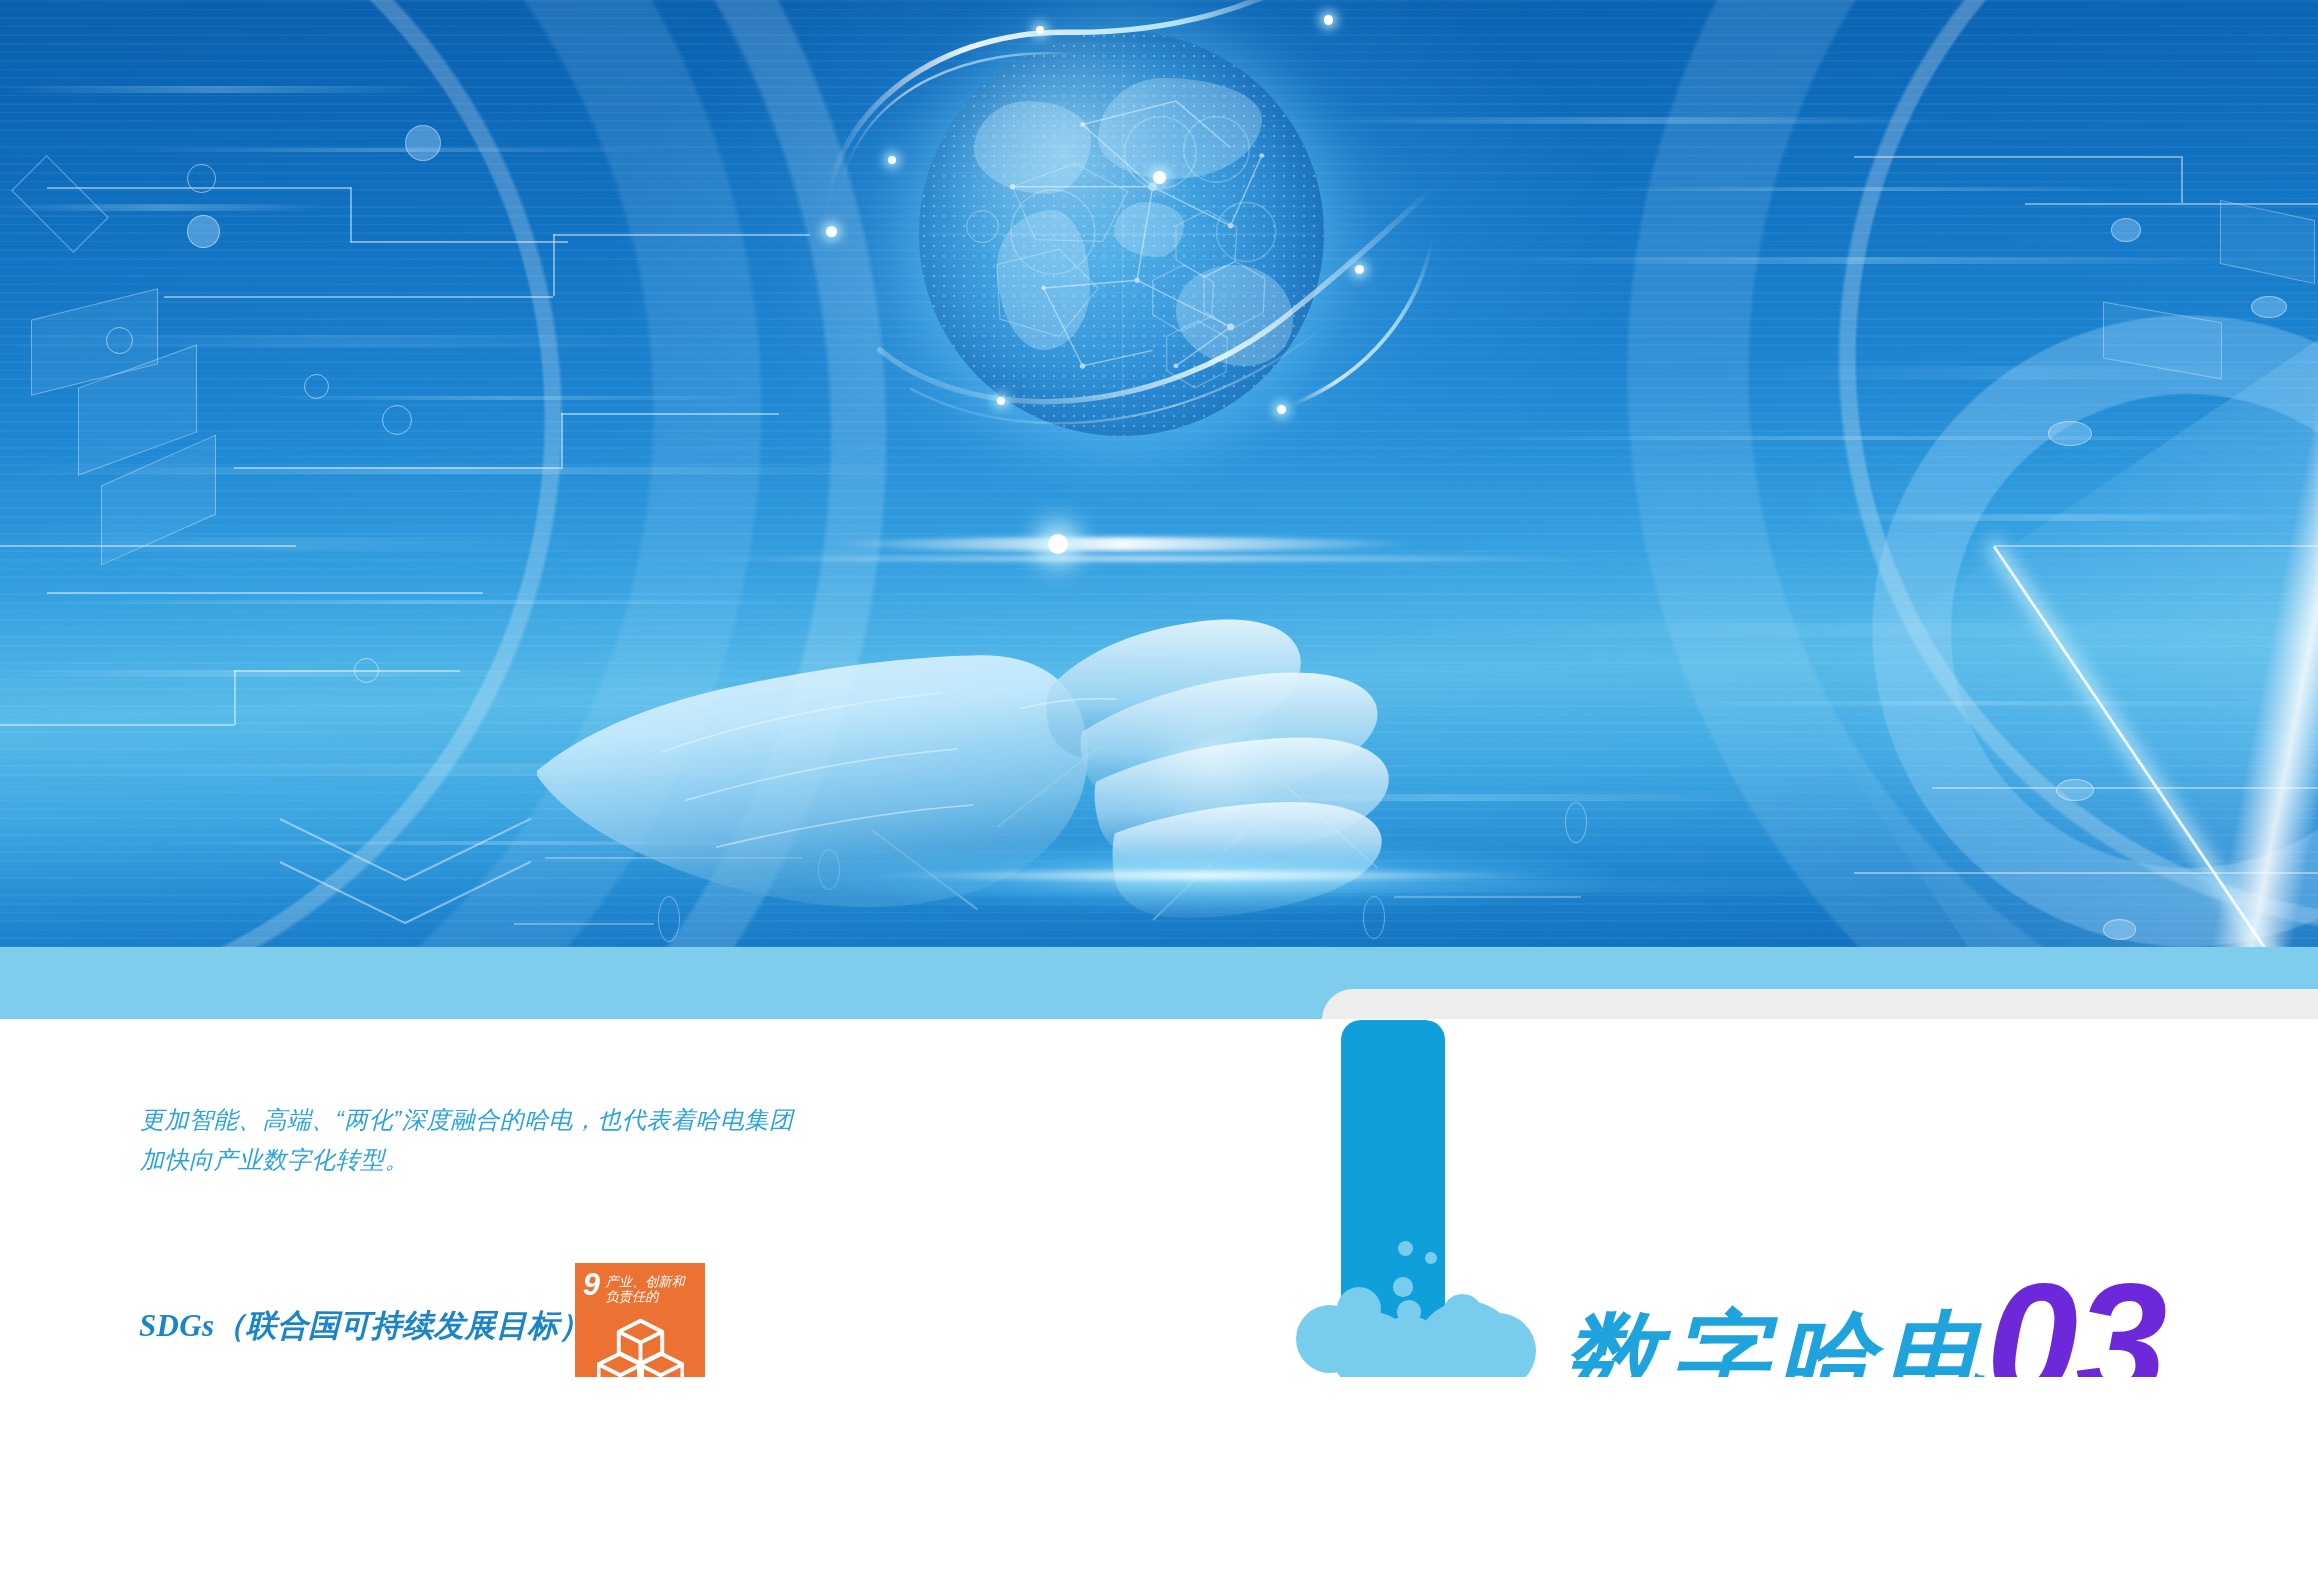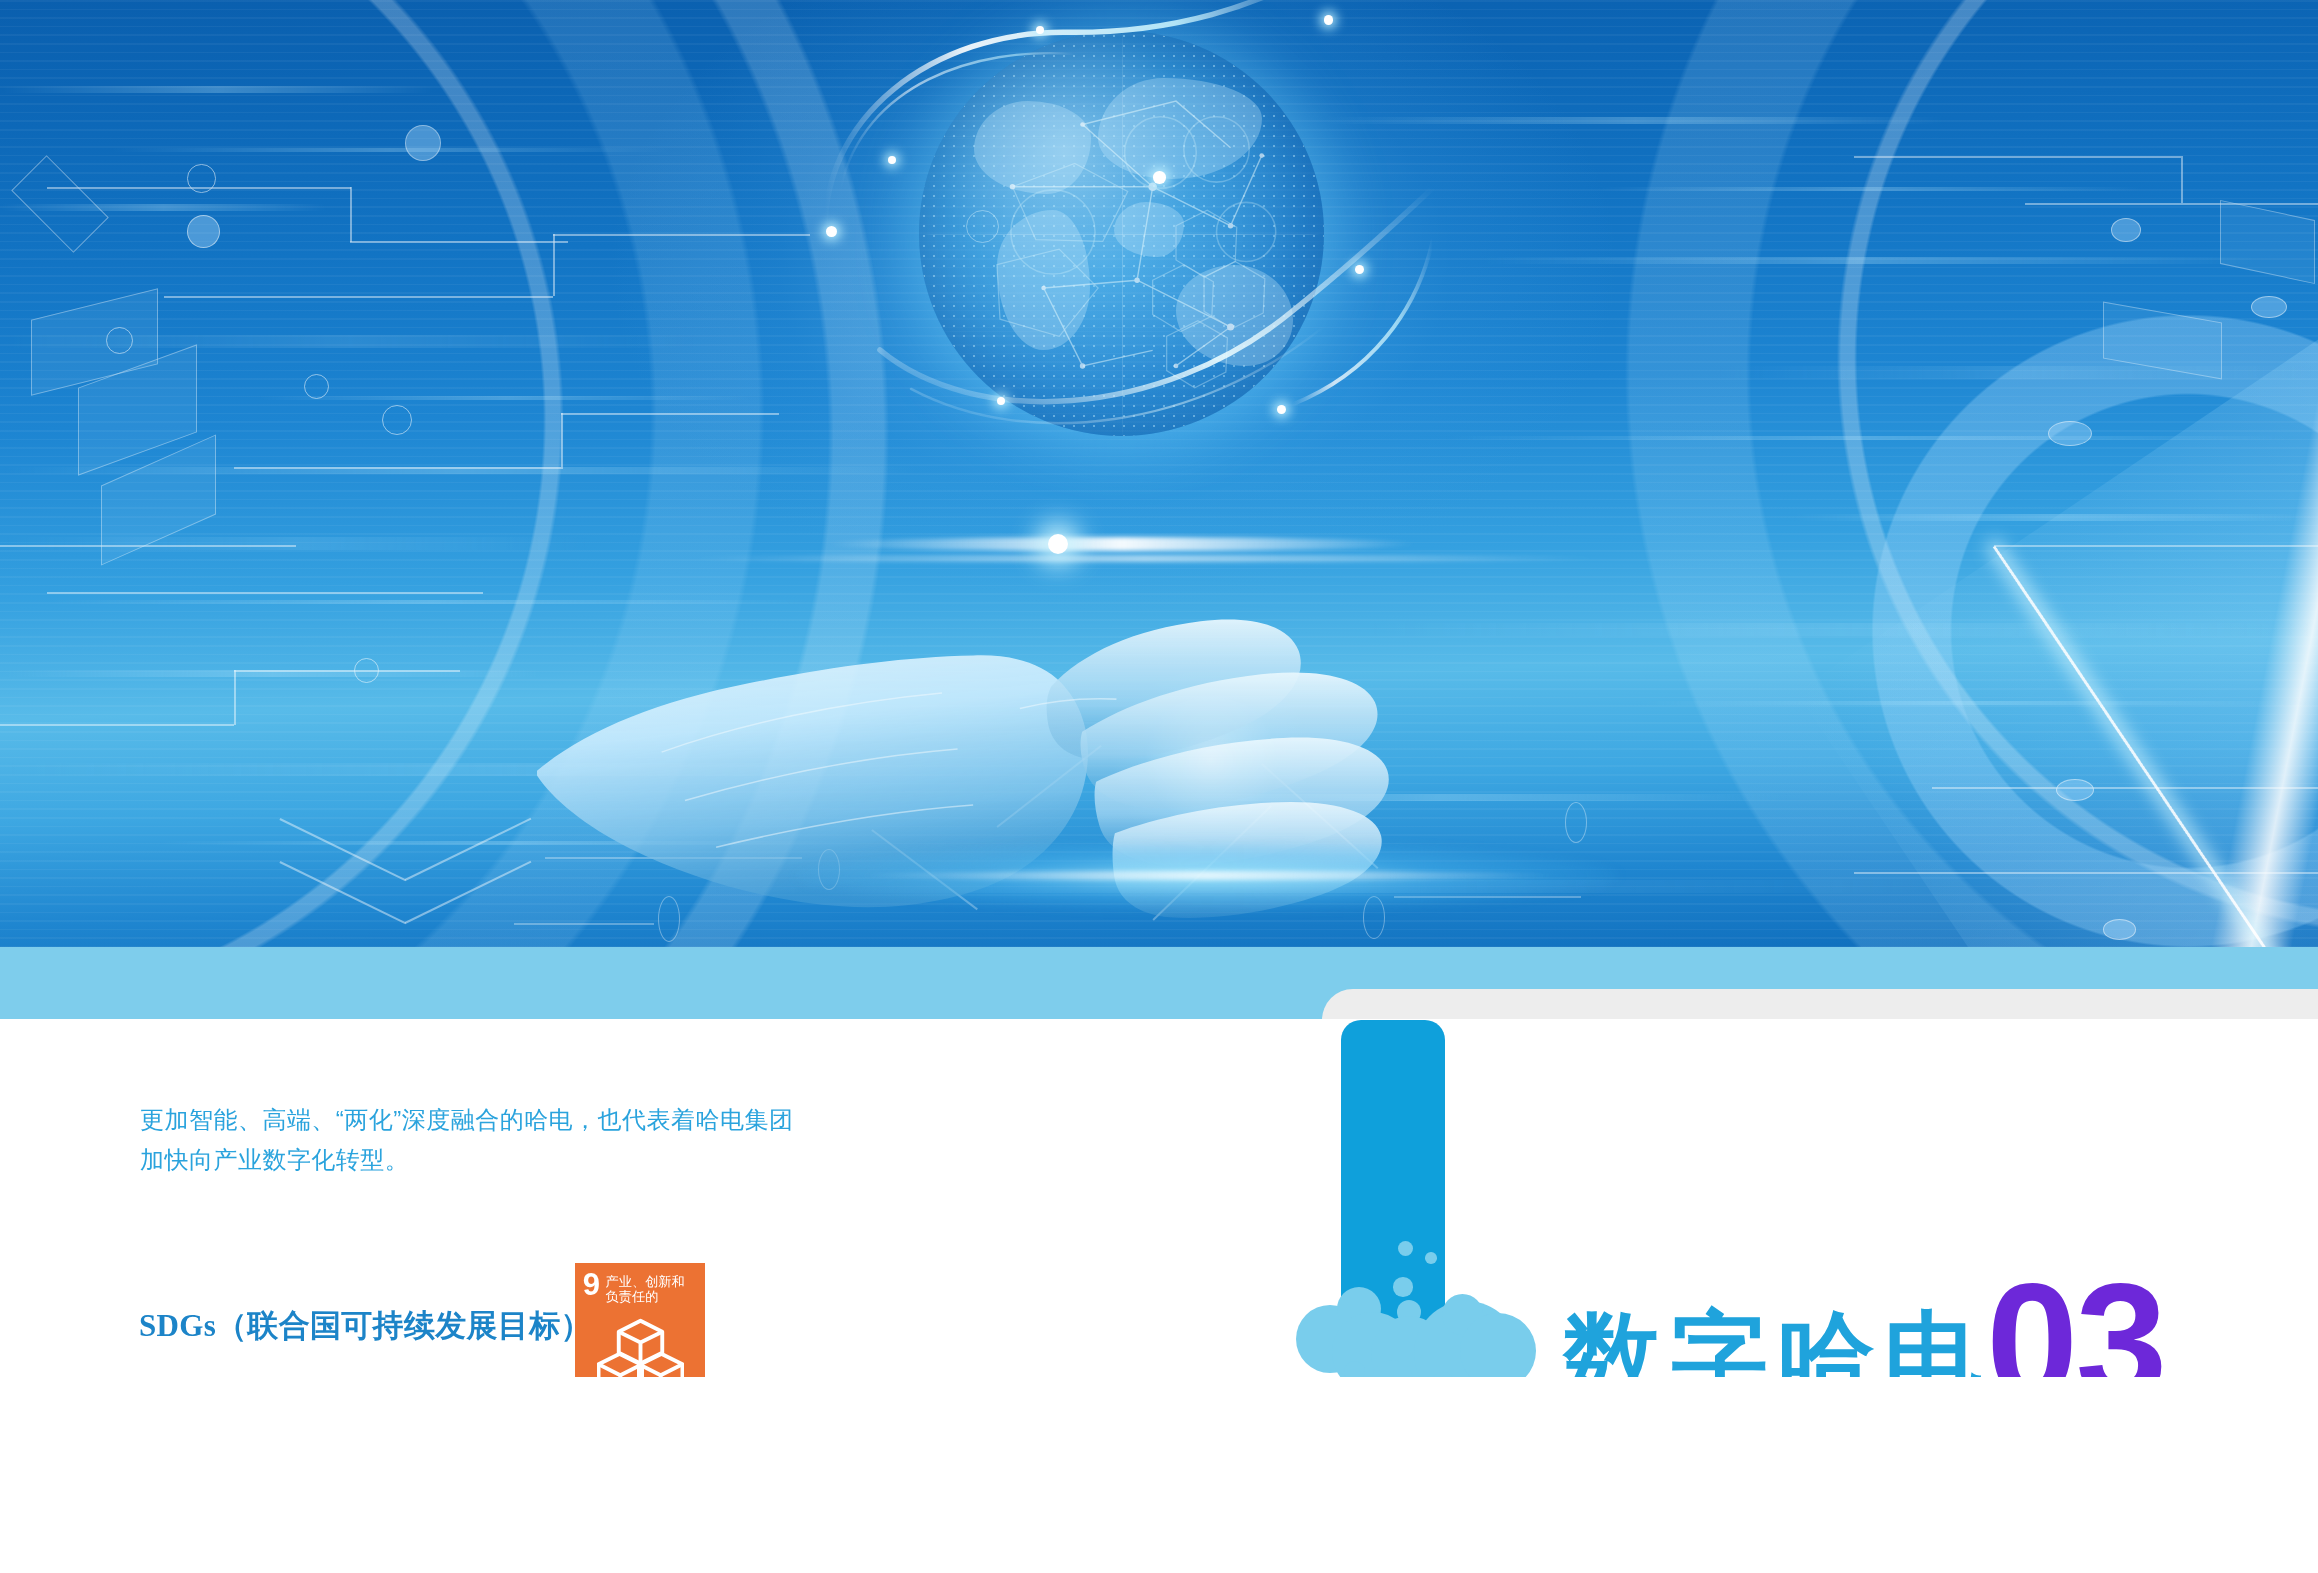--- a/index.html
+++ b/index.html
@@ -3,21 +3,21 @@
 <meta charset="utf-8">
 <title>数字哈电 03</title>
 <style>
   html,body{margin:0;padding:0;}
   body{
     width:2319px;height:1573px;
     background:#ffffff;
     font-family:"Liberation Sans","DejaVu Sans",sans-serif;
     overflow:hidden;position:relative;
   }
-  #page{position:relative;width:2319px;height:1377px;overflow:hidden;background:#fff;}
+  #page{position:relative;width:2319px;height:1377px;overflow:hidden;background:#fff;font-style:italic;}
 
   
   .hero{
     position:absolute;left:0;top:0;width:2319px;height:947px;overflow:hidden;
     background:
       radial-gradient(ellipse 701px 483px at 1114px 265px, rgba(120,205,250,.50) 0%, rgba(60,160,230,.18) 48%, rgba(0,0,0,0) 72%),
       linear-gradient(178deg,#0a5fae 0%,#0c66b6 10%,#1274c4 26%,#1d85d2 42%,#34a0e0 58%,#58bbe9 70%,#3da7e2 80%,#1f86d0 90%,#0e6cbb 100%);
   }
   .hero .layer{position:absolute;left:0;top:0;width:100%;height:100%;}
 

